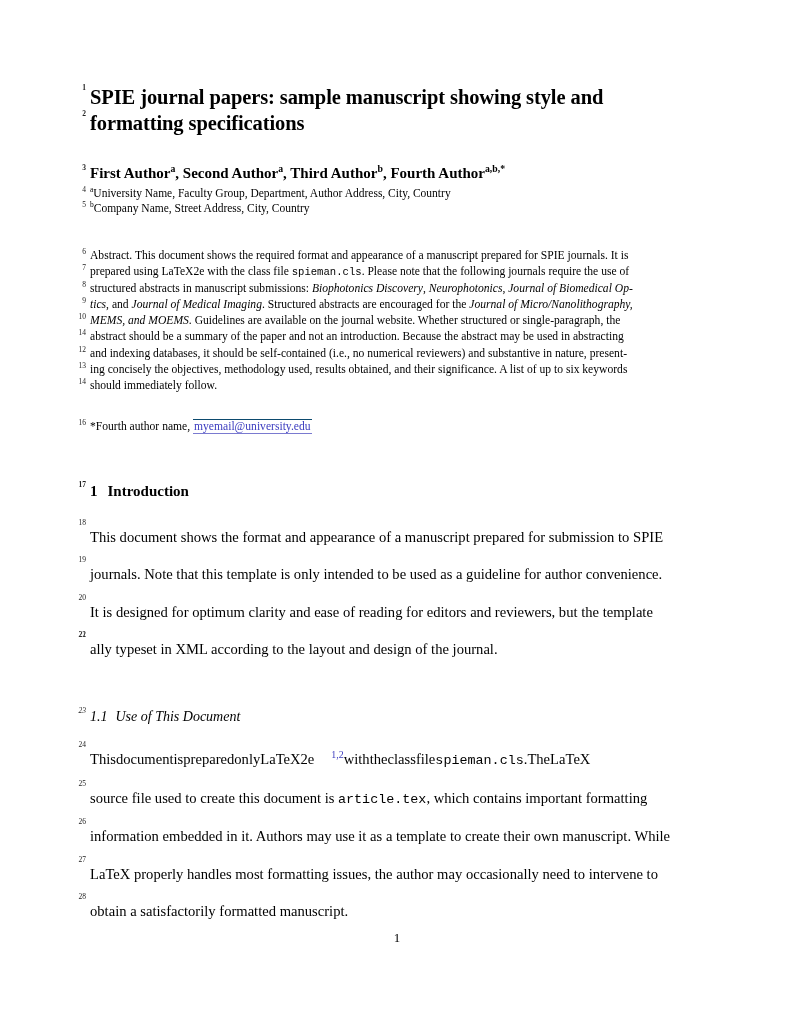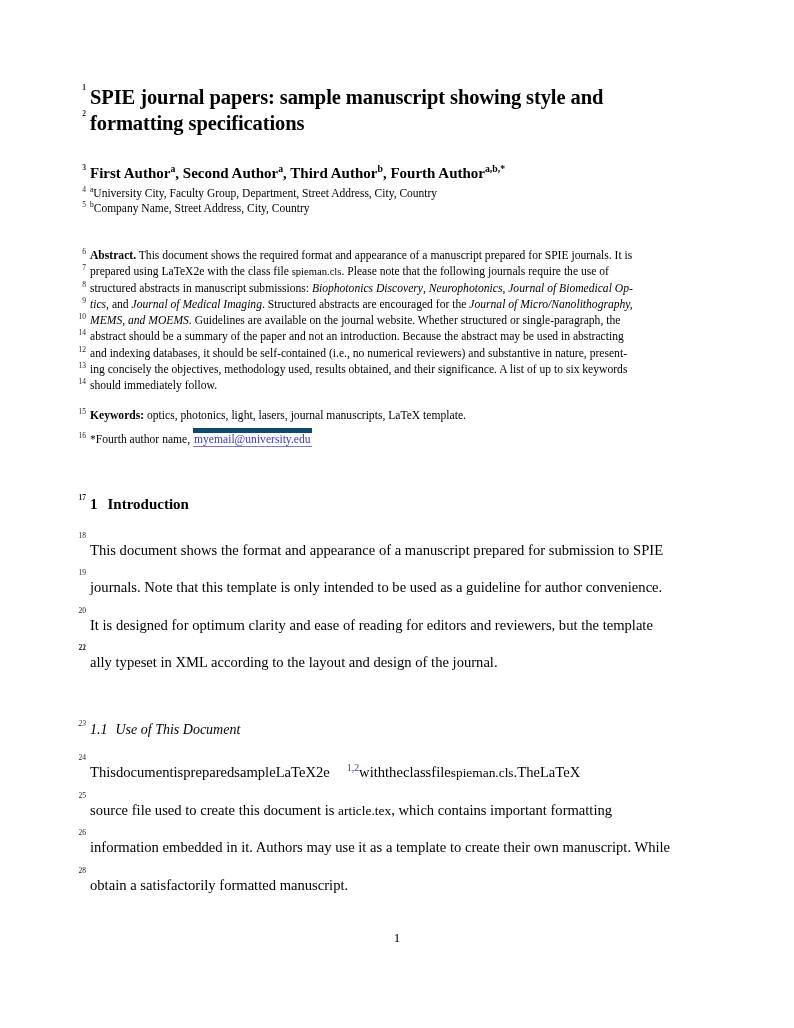--- a/index.html
+++ b/index.html
@@ -64,43 +64,43 @@
     position: relative;
   }
   sup { font-size: 0.65em; vertical-align: super; line-height: 0; }
 
   .abstract {
     margin-top: 33px;
     font-size: 11.6px;
     line-height: 16.3px;
     text-align: justify;
   }
-  .abstract .lbl { font-weight: bold; }
-  .mono { font-family: Liberation Serif, serif; font-size: 10.6px; }
+  .abstract .lbl { font-weight: normal; }
+  .mono { font-family: Liberation Mono, monospace; font-size: 10.6px; }
   .ital { font-style: italic; }
 
   .keywords {
     margin-top: 13px;
     font-size: 11.6px;
     line-height: 16px;
     position: relative;
   }
   .keywords .lbl { font-weight: bold; }
 
   .corresp {
-    margin-top: 8px;
+    margin-top: 24px;
     font-size: 11.6px;
     line-height: 16px;
     position: relative;
   }
   .email {
     color: #3b3bbf;
     text-decoration: none;
     border-bottom: 1px solid #7a7ad0;
-    border-top: 5px solid #0c4a6e;
+    border-top: 1px solid #0c4a6e;
     padding: 0 1px;
   }
 
   h2.section {
     font-size: 15px;
     font-weight: bold;
     margin: 46px 0 0 0;
     position: relative;
     line-height: 20px;
   }
@@ -163,21 +163,21 @@
       </h1>
     </div>
 
     <div class="authors">
       <span class="lineno">3</span>
       <span>First Author</span><sup>a</sup>, <span>Second Author</span><sup>a</sup>, <span>Third Author</span><sup>b</sup>, <span>Fourth Author</span><sup>a,b,*</sup>
     </div>
 
     <div class="affil" style="margin-top:4px;">
       <span class="lineno">4</span>
-      <sup>a</sup><span>University City, Faculty Group, Department, Street Address, City, Country</span>
+      <sup>a</sup><span>University Name, Faculty Group, Department, Author Address, City, Country</span>
     </div>
     <div class="affil">
       <span class="lineno">5</span>
       <sup>b</sup><span>Company Name, Street Address, City, Country</span>
     </div>
 
     <div class="abstract">
       <div class="block">
         <span class="lineno">6</span>
         <span class="lbl">Abstract.</span>
@@ -210,25 +210,20 @@
       <div class="block">
         <span class="lineno">13</span>
         <span>ing concisely the objectives, methodology used, results obtained, and their significance. A list of up to six keywords</span>
       </div>
       <div class="block">
         <span class="lineno">14</span>
         <span>should immediately follow.</span>
       </div>
     </div>
 
-    <div class="keywords">
-      <span class="lineno">15</span>
-      <span class="lbl">Keywords:</span>
-      <span>optics, photonics, light, lasers, journal manuscripts, LaTeX template.</span>
-    </div>
 
     <div class="corresp">
       <span class="lineno">16</span>
       <span>*Fourth author name,</span>
       <a class="email" href="#">myemail@university.edu</a>
     </div>
 
     <h2 class="section">
       <span class="lineno">17</span>
       <span class="num">1</span><span>Introduction</span>
@@ -257,31 +252,35 @@
     </div>
 
     <h3 class="subsection">
       <span class="lineno">23</span>
       <span class="num">1.1</span><span>Use of This Document</span>
     </h3>
 
     <div class="body-para">
       <span class="ln justify-line">
         <span class="lineno">24</span>
-        <span>This</span><span>document</span><span>is</span><span>prepared</span><span>sample</span><span>LaTeX2e<span class="sup-ref">1,2</span></span><span>with</span><span>the</span><span>class</span><span>file</span><span class="mono">spieman.cls</span><span>.</span><span>The</span><span>LaTeX</span>
+        <span>This</span><span>document</span><span>is</span><span>prepared</span><span>only</span><span>LaTeX2e<span class="sup-ref">1,2</span></span><span>with</span><span>the</span><span>class</span><span>file</span><span class="mono">spieman.cls</span><span>.</span><span>The</span><span>LaTeX</span>
       </span>
       <span class="ln">
         <span class="lineno">25</span>
         source file used to create this document is <span class="mono">article.tex</span>, which contains important formatting
       </span>
       <span class="ln">
         <span class="lineno">26</span>
         <span>information embedded in it. Authors may use it as a template to create their own manuscript. While</span>
       </span>
       <span class="ln">
+        <span class="lineno">27</span>
+        <span>LaTeX properly handles most formatting issues, the author may occasionally need to intervene to</span>
+      </span>
+      <span class="ln">
         <span class="lineno">28</span>
         <span>obtain a satisfactorily formatted manuscript.</span>
       </span>
     </div>
 
   </div>
 
   <div class="pagenum">1</div>
 </div>
 

